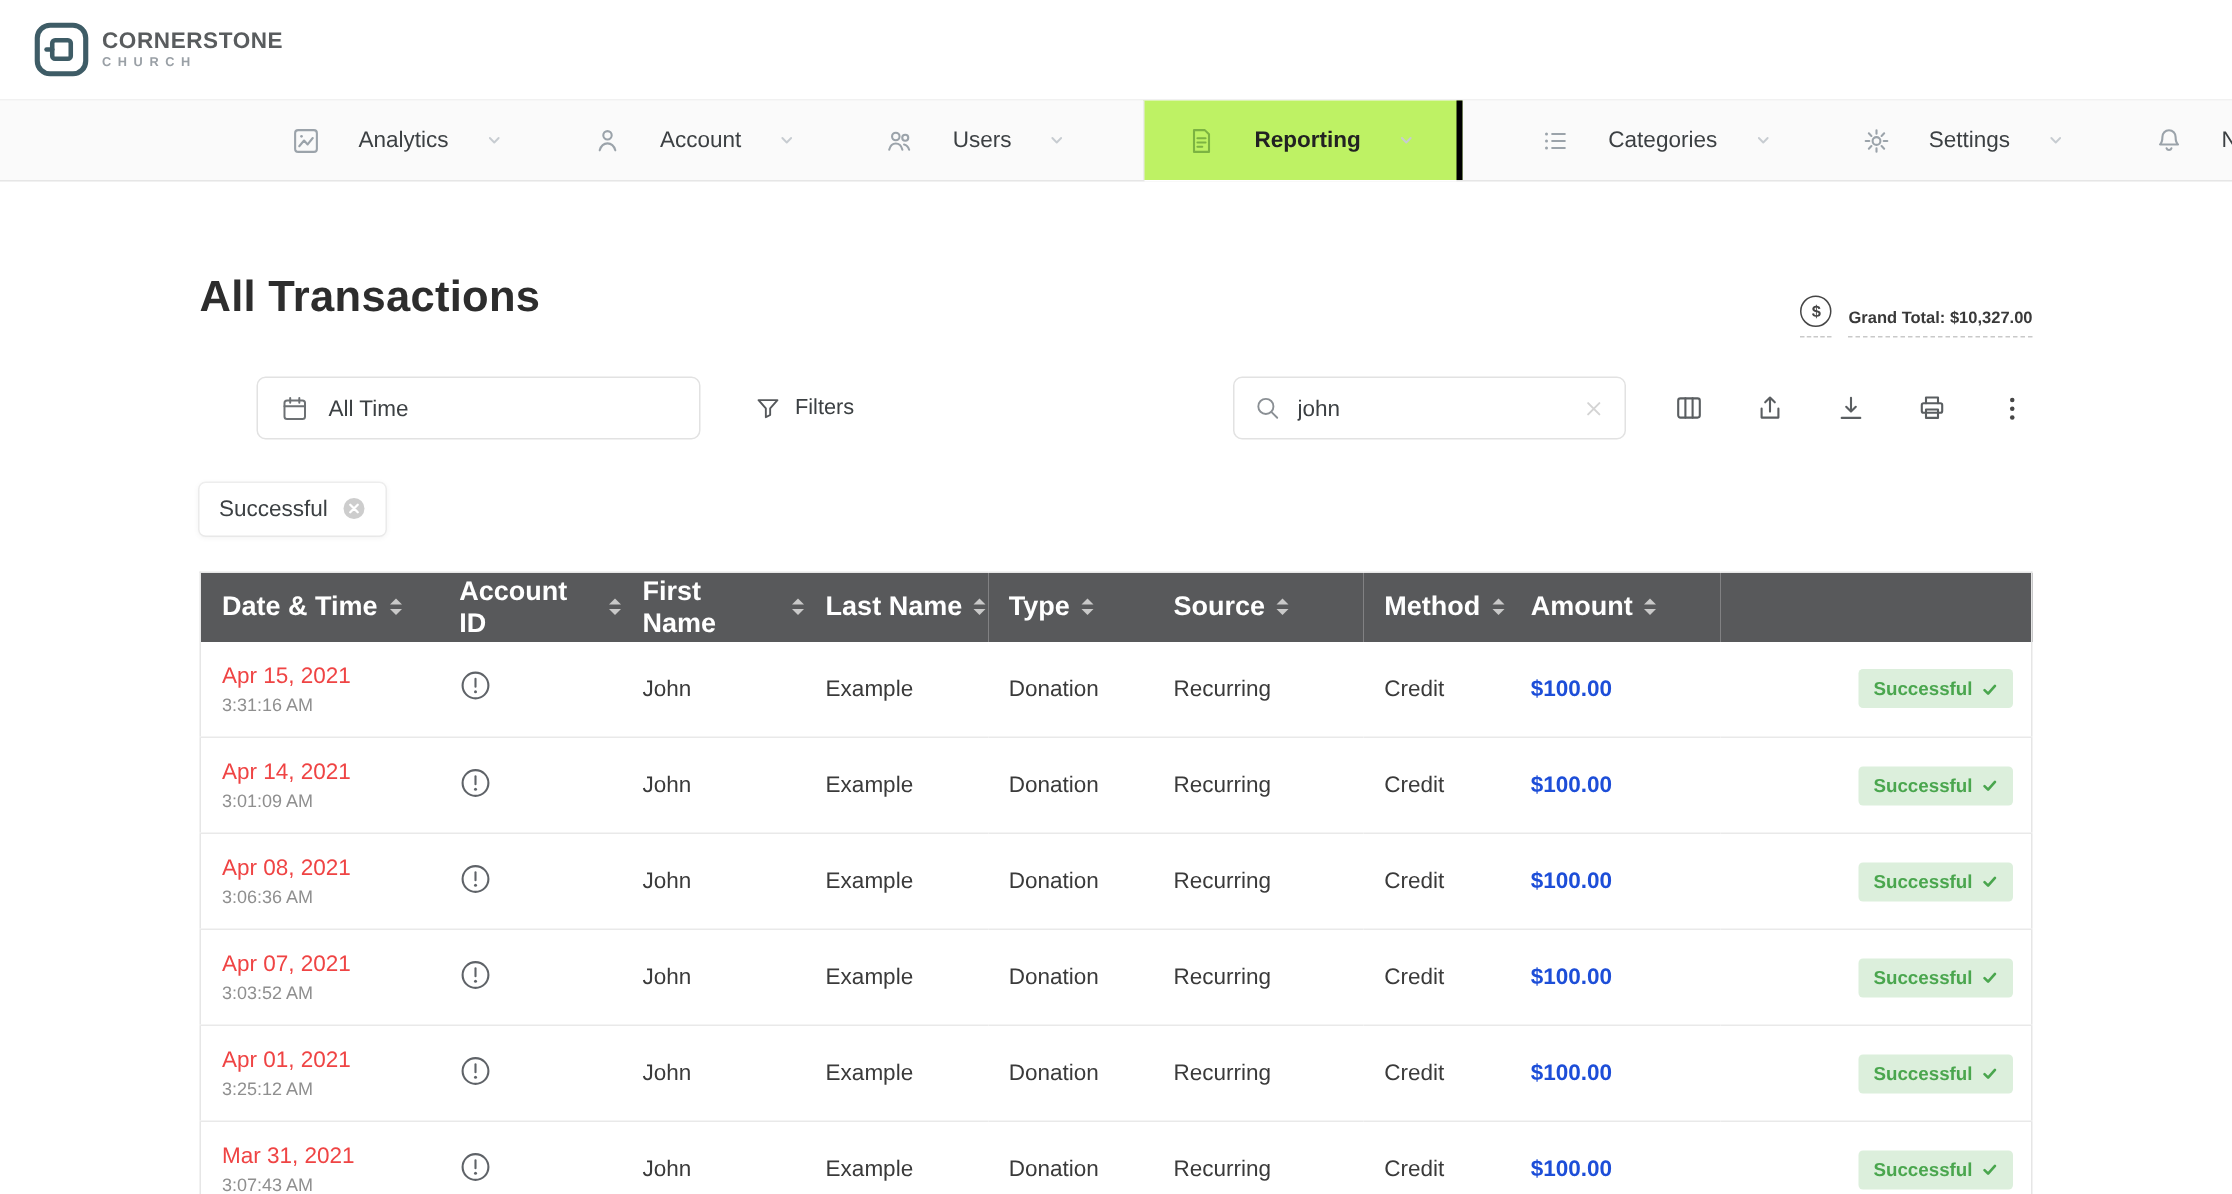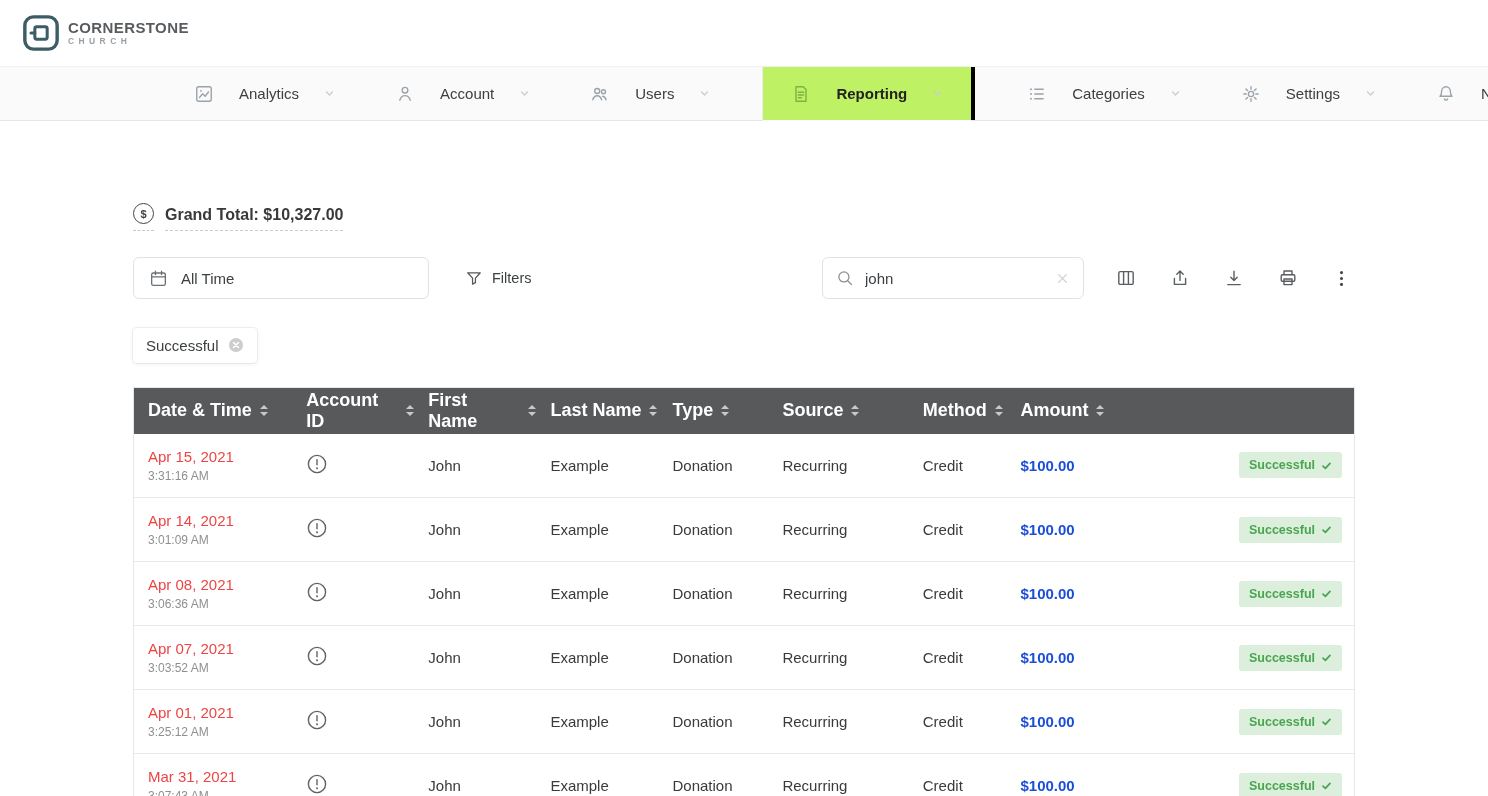--- a/index.html
+++ b/index.html
@@ -38,24 +38,24 @@
 
   
   .content { padding:0 133px; }
   .title-row { margin-top:50px; display:flex; justify-content:space-between; align-items:center; }
   h1.page-title { margin:0; font-size:29px; font-weight:700; color:#2d2d2d; letter-spacing:.2px; }
   .grand-total { display:flex; align-items:flex-end; gap:11px; }
   .gt-chunk { border-bottom:1px dashed #c9c9c9; padding-bottom:6px; display:flex; align-items:center; }
   .gt-icon { width:21px; height:21px; border:1.5px solid #454545; border-radius:50%;
              display:flex; align-items:center; justify-content:center;
              font-size:11px; font-weight:700; color:#454545; }
-  .gt-text { font-size:16px; font-weight:600; color:#393939;margin-top:35px; }
+  .gt-text { font-size:11px; font-weight:600; color:#393939;margin-top:35px; }
 
   
-  .toolbar { margin-top:26px; display:flex; align-items:center; }
+  .toolbar { margin-top:26px; display:flex; align-items:center;margin-left:38px; }
   .date-select { width:296px; height:42px; border:1px solid #e2e2e2; border-radius:6px;
                  display:flex; align-items:center; gap:13px; padding:0 15px;
                  font-size:15px; color:#3c4043; cursor:pointer; background:#fff; }
   .date-select .ic { color:#6d7174; }
   .filters-btn { margin-left:30px; display:flex; align-items:center; gap:9px;
                  font-size:14.5px; color:#3c4043; cursor:pointer; background:none; border:none; font-family:inherit; }
   .filters-btn .ic { color:#55585b; }
   .toolbar .spacer { flex:1; }
   .search-box { width:262px; height:42px; border:1px solid #e2e2e2; border-radius:6px;
                 display:flex; align-items:center; gap:9px; padding:0 13px; background:#fff; }
@@ -264,20 +264,21 @@
     <svg class="ic ic-main" width="20" height="20">
         <use href="#i-bell"></use>
       </svg>
     <span>Notifications</span>
   </div>
 </nav>
 
 <main class="content">
 
   <div class="title-row">
+    <h1 class="page-title">All Transactions</h1>
     <div class="grand-total">
       <span class="gt-chunk">
         <span class="gt-icon">
           <span>$</span>
         </span>
       </span>
       <span class="gt-chunk">
         <span class="gt-text">Grand Total: $10,327.00</span>
       </span>
     </div>

